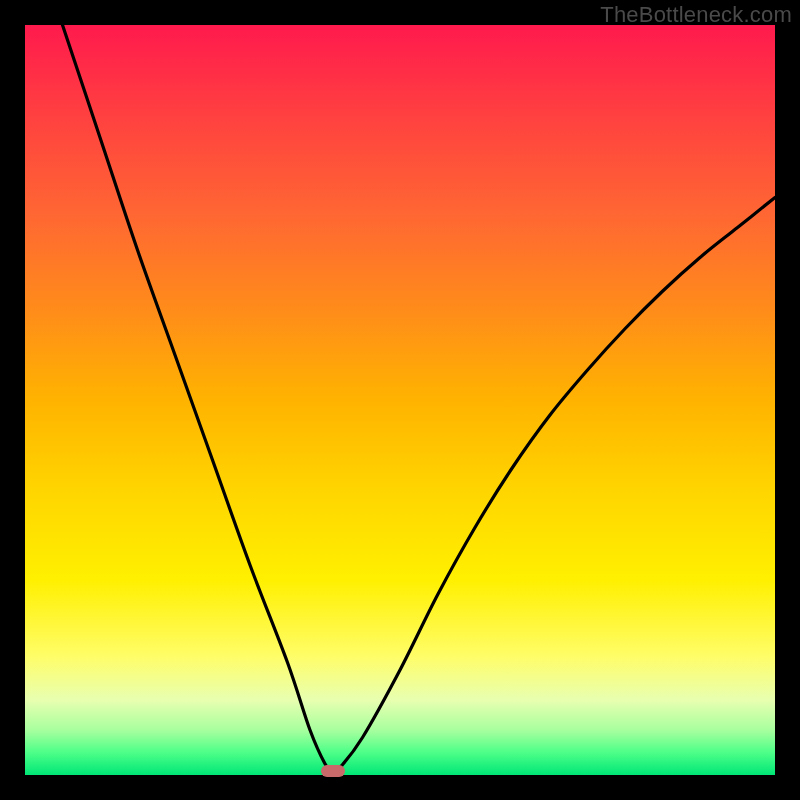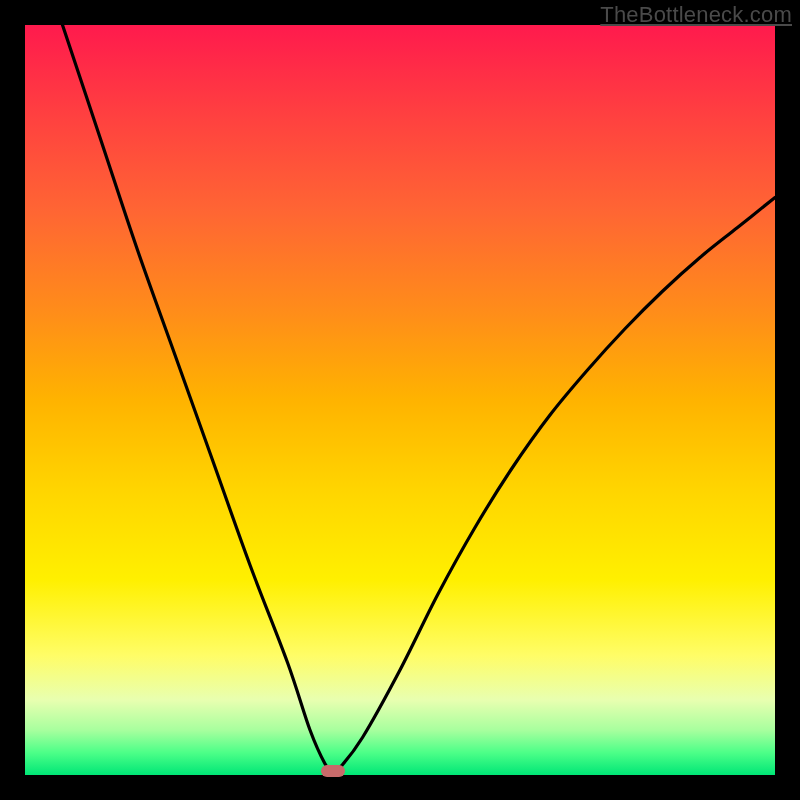--- a/index.html
+++ b/index.html
@@ -42,21 +42,20 @@
   }
   .watermark {
     position: absolute;
     top: 2px;
     right: 8px;
     color: #4a4a4a;
     font-size: 22px;
     font-weight: 500;
     letter-spacing: 0.2px;
     z-index: 10;
-    text-decoration: underline;
   }
   svg.curve {
     position: absolute;
     left: 0;
     top: 0;
     width: 750px;
     height: 750px;
     overflow: visible;
   }
   .minmarker {

